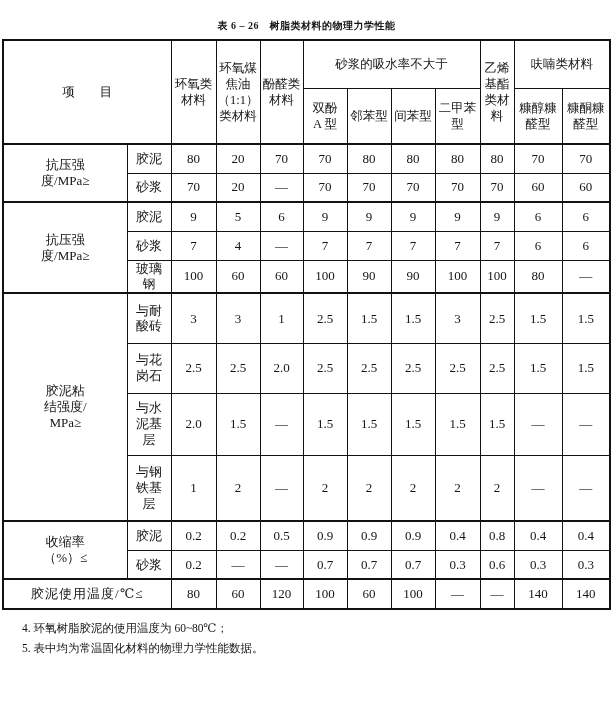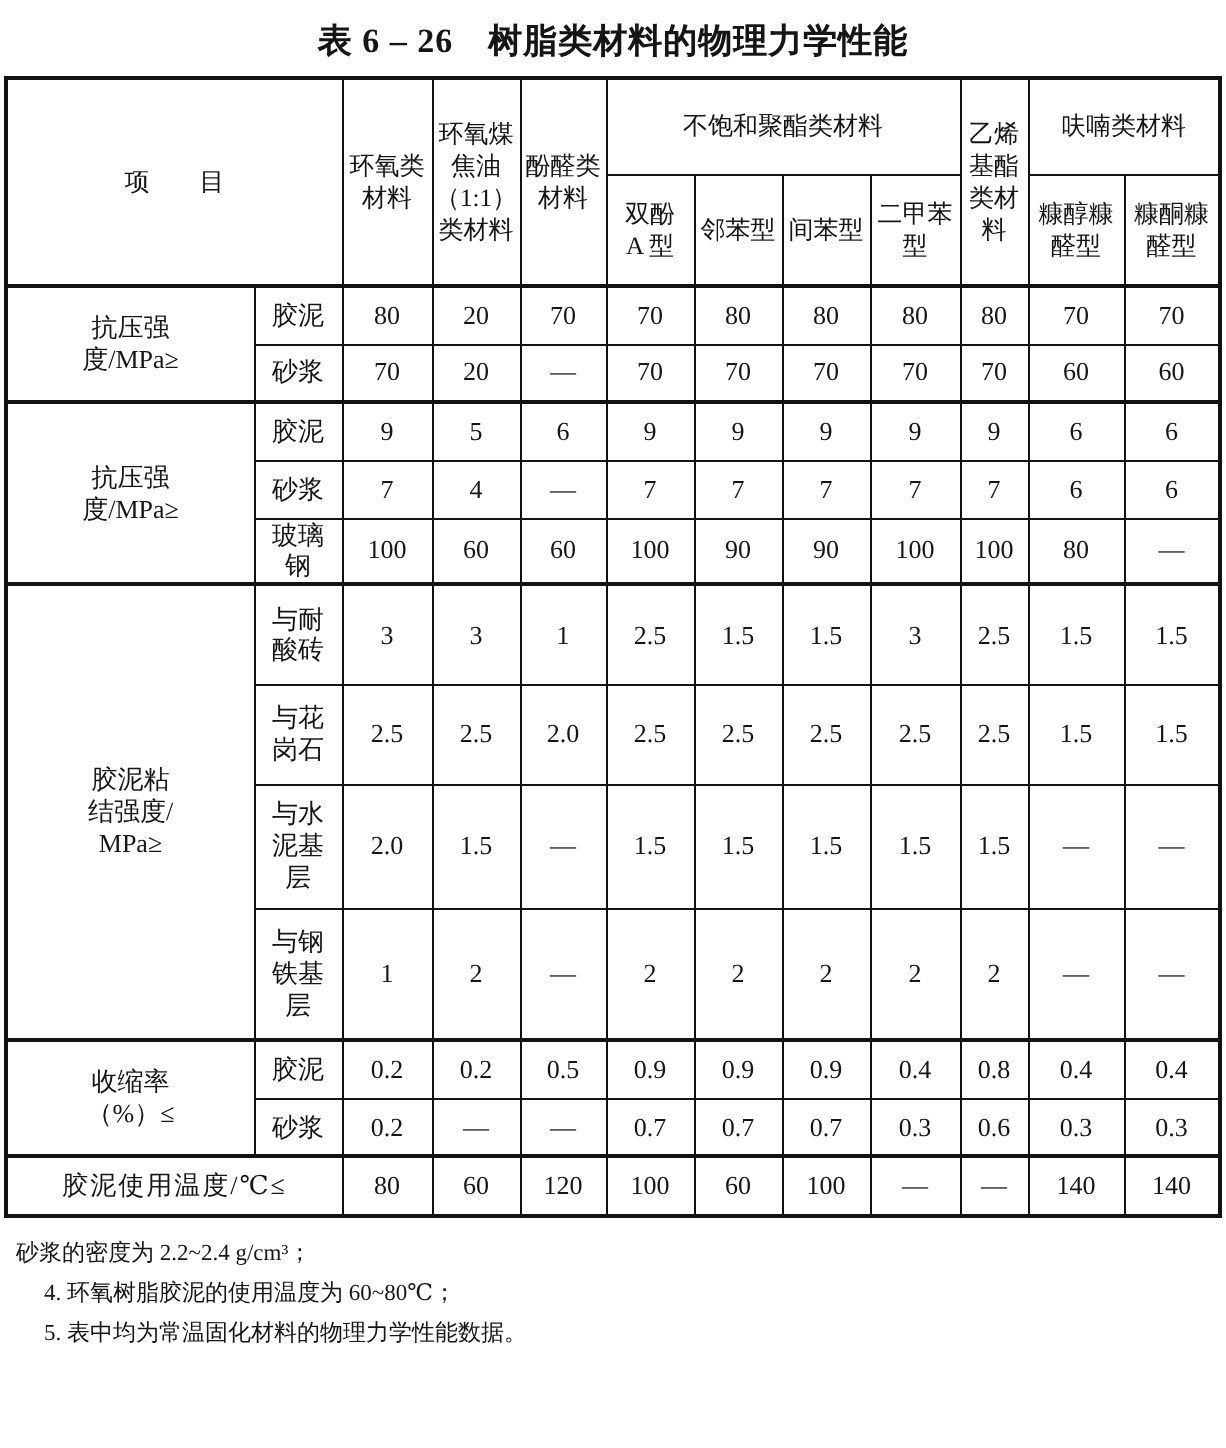--- a/index.html
+++ b/index.html
@@ -2,22 +2,22 @@
 <html><head>
 <meta charset="utf-8">
 <style>
   html,body{margin:0;padding:0;}
   body{
     width:613px;height:724px;overflow:hidden;
     background:#ffffff;color:#151515;
     font-family:"Liberation Serif","DejaVu Serif",serif;
   }
   .title{
-    text-align:center;font-size:17px;font-weight:bold;
-    margin:9px 0 6px 0;letter-spacing:.5px;
+    text-align:center;font-size:10px;font-weight:bold;
+    margin:19px 0 6px 0;letter-spacing:.5px;
   }
   table.props{
     border-collapse:collapse;table-layout:fixed;
     margin:0 auto;width:607px;
     border:2px solid #121212;
   }
   table.props td{
     border:1px solid #121212;
     text-align:center;vertical-align:middle;
     white-space:pre-line;
@@ -59,21 +59,21 @@
     <tr class="h1 rh48">
       <td colspan="2" rowspan="2">项　　目</td>
       <td rowspan="2">环氧类
 材料</td>
       <td rowspan="2">环氧煤
 焦油
 （1:1）
 类材料</td>
       <td rowspan="2">酚醛类
 材料</td>
-      <td colspan="4">不饱和聚酯类材料</td>
+      <td colspan="4">砂浆的吸水率不大于</td>
       <td rowspan="2">乙烯
 基酯
 类材
 料</td>
       <td colspan="2">呋喃类材料</td>
     </tr>
     <tr class="h2 rh56">
       <td>双酚
 A 型</td>
       <td>邻苯型</td>
@@ -259,16 +259,15 @@
       <td>100</td>
       <td>—</td>
       <td>—</td>
       <td>140</td>
       <td>140</td>
     </tr>
   </tbody>
 </table>
 
 <div class="notes">
-  <p>砂浆的密度为 2.2~2.4 g/cm³；</p>
   <p class="ind">4. 环氧树脂胶泥的使用温度为 60~80℃；</p>
   <p class="ind">5. 表中均为常温固化材料的物理力学性能数据。</p>
 </div>
 
 </body></html>

